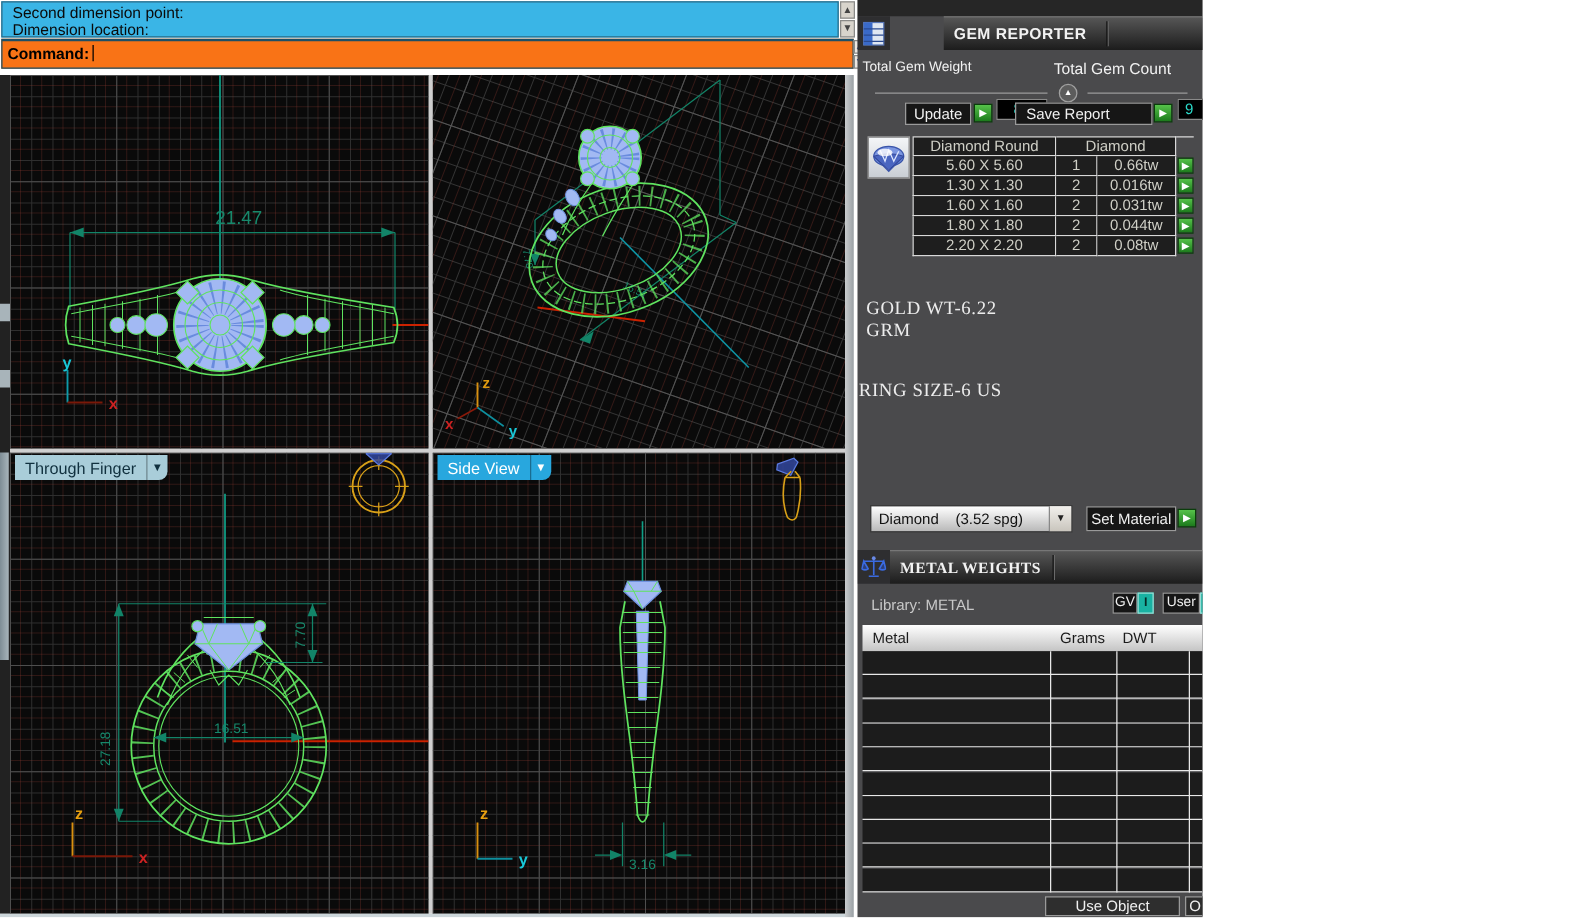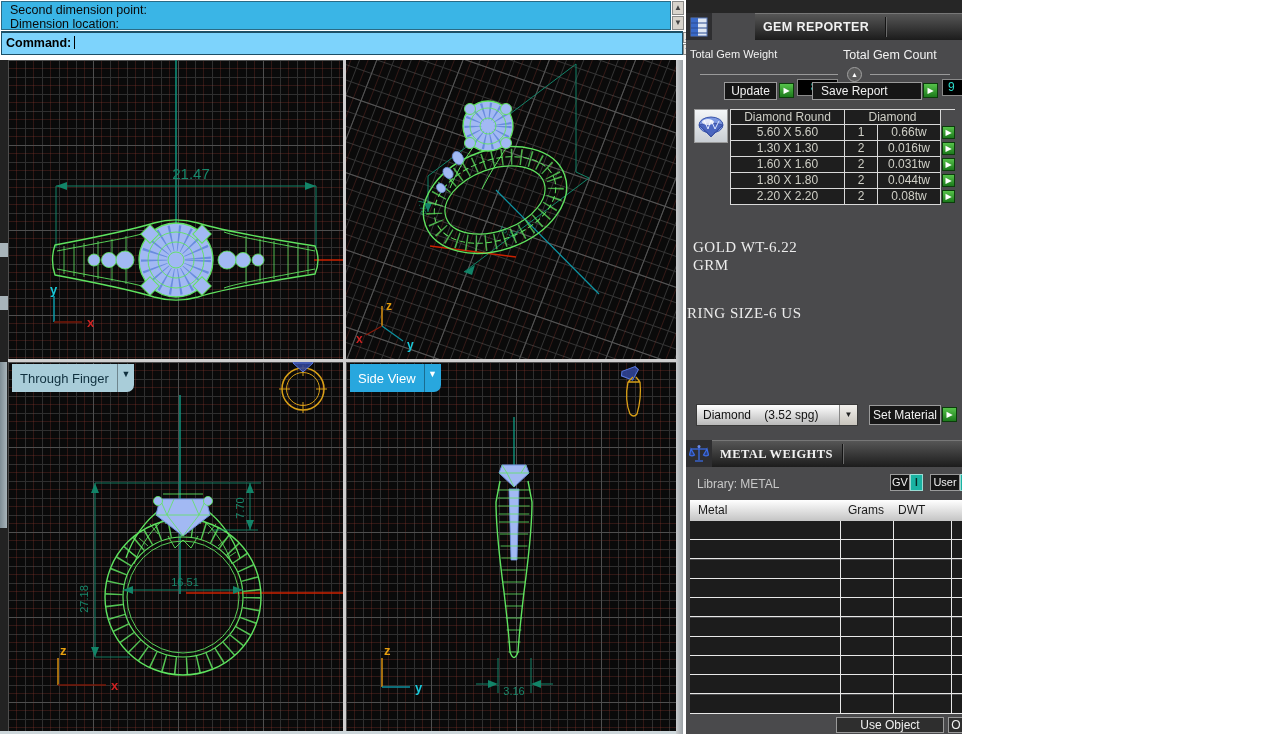--- a/index.html
+++ b/index.html
@@ -3,21 +3,21 @@
 <meta charset="utf-8">
 <style>
   html,body{margin:0;padding:0;background:#fff;}
   #app{position:relative;width:1274px;height:734px;background:#ffffff;overflow:hidden;
        font-family:"Liberation Sans",sans-serif;-webkit-font-smoothing:antialiased;}
   .abs{position:absolute;}
   
   .cmd-wrap{left:0;top:0;width:690px;height:57px;background:#fff;}
   .cmd-hist{left:1px;top:1px;width:670px;height:29px;background:#3ab5e6;border:1px solid #2a6b86;
             color:#0a0a0a;font-size:12.5px;line-height:14px;padding:1px 8px;box-sizing:border-box;}
-  .cmd-row{left:1px;top:31px;width:682px;height:24px;background:#7dd3fc;border:1px solid #1d4f66;
+  .cmd-row{left:1px;top:31px;width:682px;height:24px;background:#f97316;border:1px solid #1d4f66;
            border-top:2px solid #1d4f66;color:#000;font-weight:bold;font-size:12.5px;
            line-height:21px;padding:0 4px;box-sizing:border-box;}
   .caret{display:inline-block;width:1px;height:13px;background:#000;vertical-align:-2px;margin-left:3px;}
   .sb{background:#d8d4cc;border:1px solid #8a8a88;box-sizing:border-box;color:#444;
       font-size:8px;text-align:center;}
   .spin{background:#ece8e2;border:1px solid #8a8a88;box-sizing:border-box;color:#2a4a9a;
         font-size:7px;line-height:9px;text-align:center;}
   
   .vp{background:#0a0a0a;overflow:hidden;}
   .grid{background:
@@ -30,21 +30,21 @@
       #0a0a0a;}
   .persp-plane{position:absolute;left:-90px;top:-130px;width:620px;height:560px;
       transform:matrix(0.95,0.33,-0.33,0.85,0,0);
       background:
       linear-gradient(to right,#555 1px,transparent 1px) 0 0/80px 80px,
       linear-gradient(to bottom,#555 1px,transparent 1px) 0 0/80px 80px,
       linear-gradient(to right,rgba(150,60,50,.3) 1px,transparent 1px) 8px 0/16px 16px,
       linear-gradient(to bottom,#343434 1px,transparent 1px) 0 0/16px 16px,
       linear-gradient(to right,#343434 1px,transparent 1px) 0 0/16px 16px;}
   .vp svg{position:absolute;left:0;top:0;}
-  .vtab{position:absolute;height:28px;display:flex;align-items:center;font-size:13px;
+  .vtab{position:absolute;height:20px;display:flex;align-items:center;font-size:13px;
         border-radius:0 0 7px 0;overflow:hidden;justify-content:flex-end;}
   .vtab .lbl{padding:0 8px;}
   .vtab .arr{width:16px;text-align:center;font-size:9px;border-left:1px solid rgba(0,0,0,.35);align-self:stretch;line-height:20px;}
   .tab-light{background:#a9cdd9;color:#10303e;}
   .tab-bright{background:#28a7de;color:#fff;}
   
   .panel{left:686px;top:0;width:276px;height:734px;background:#4a4a4c;overflow:hidden;
          color:#e8e8e8;font-size:12px;}
   .phead{position:absolute;left:26px;width:250px;height:27px;
          background:linear-gradient(#565656,#1c1c1c);border-top:1px solid #777;

